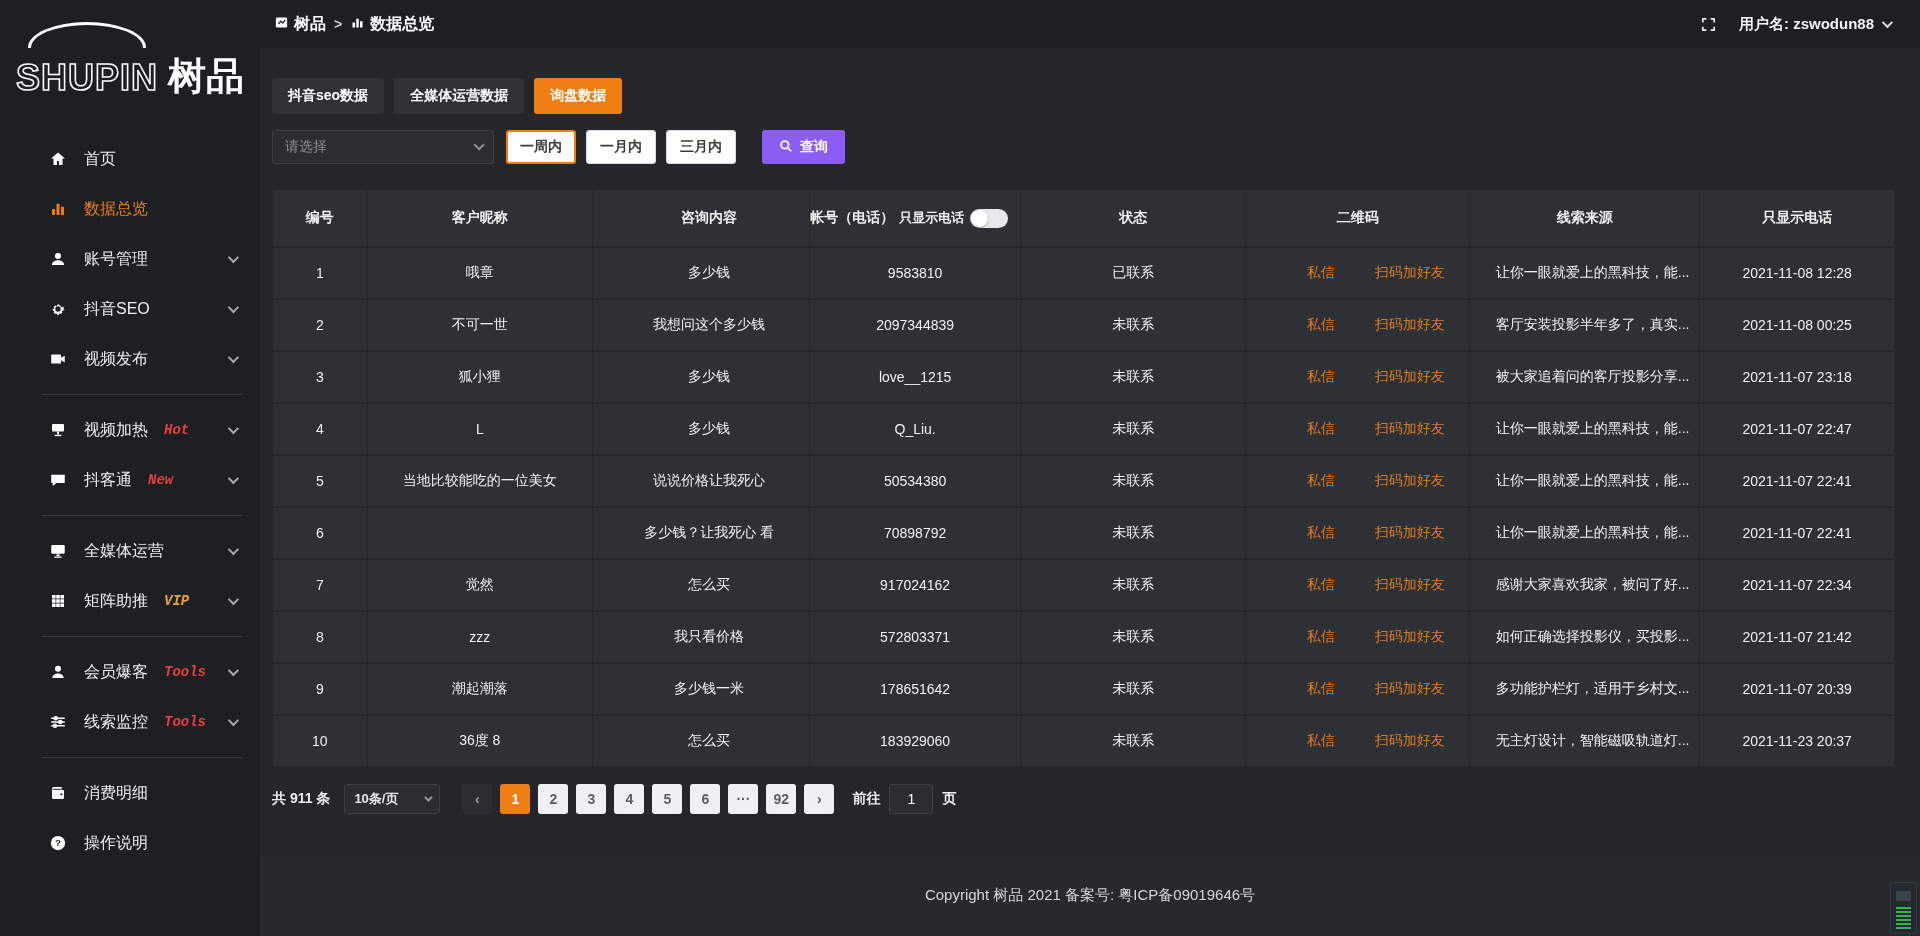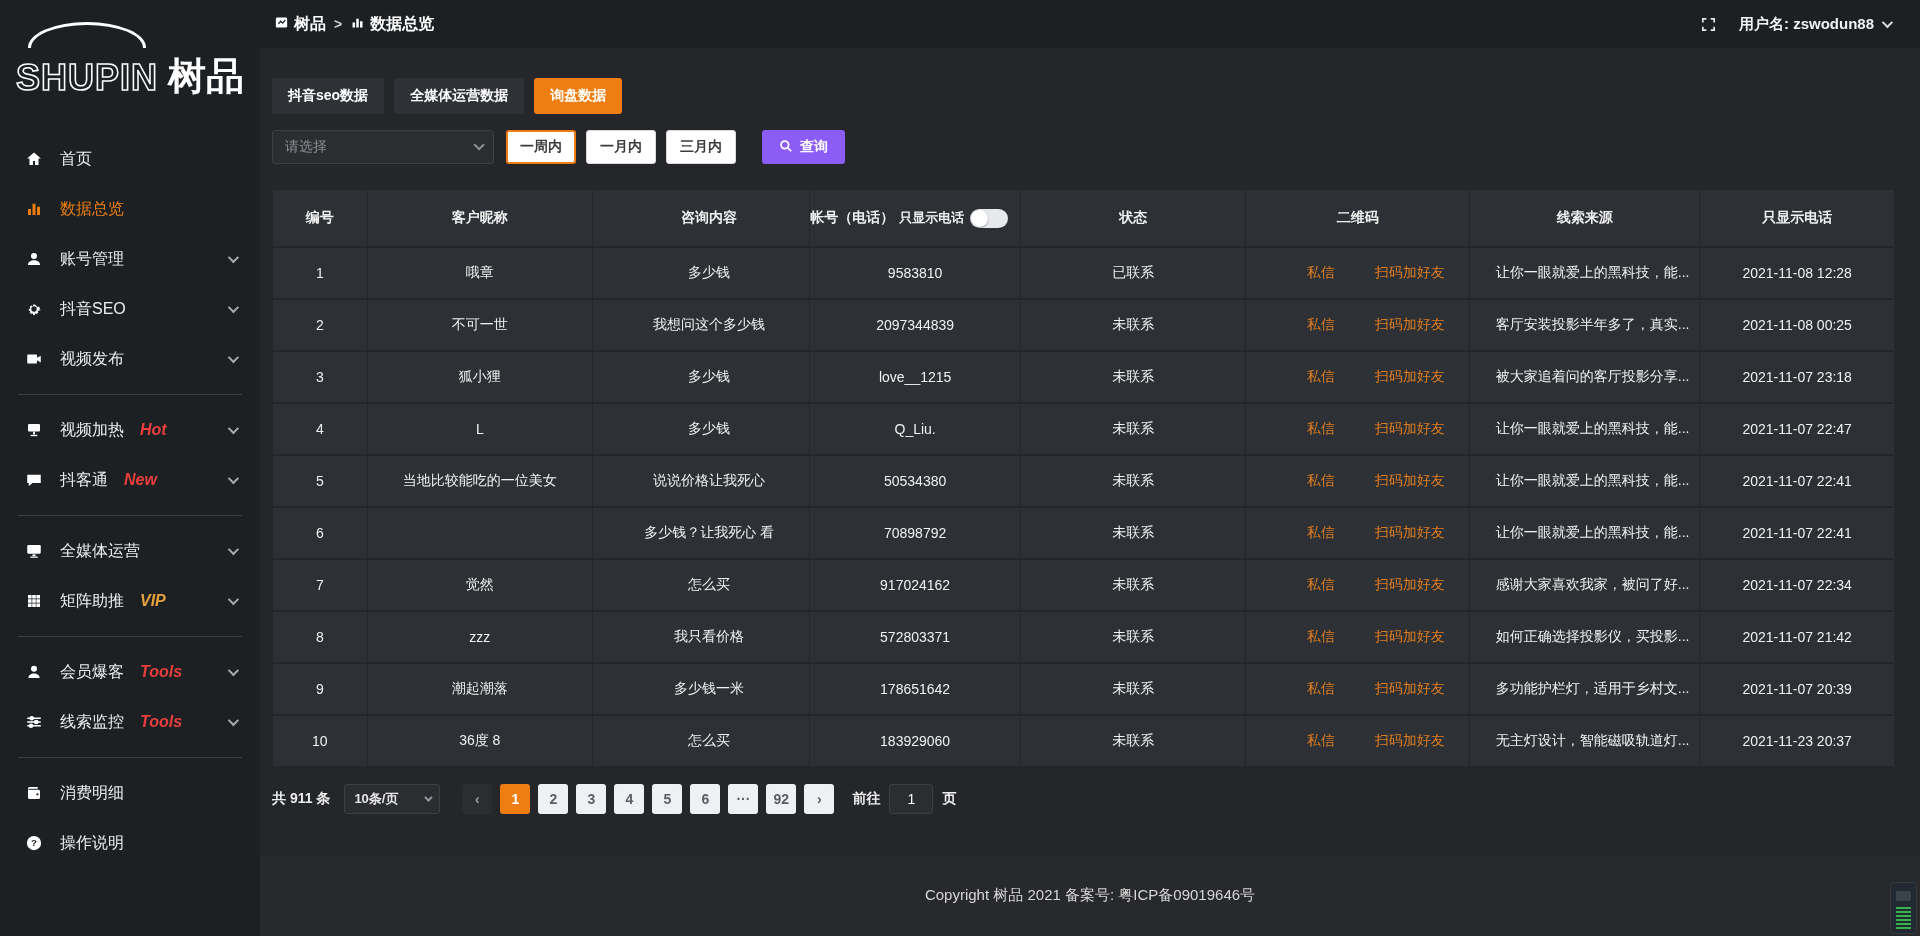--- a/index.html
+++ b/index.html
@@ -12,25 +12,25 @@
 
   
   .sidebar { width:260px; flex-shrink:0; background:#1d2023; padding-top:10px; }
   .logo { position:relative; height:118px; display:flex; align-items:center; justify-content:center; gap:10px; }
   .logo-arc { position:absolute; top:12px; left:28px; width:118px; height:26px;
     border:3px solid #fff; border-bottom:none; border-radius:60px 60px 0 0 / 26px 26px 0 0; }
   .logo-en { font-size:36px; font-weight:800; letter-spacing:1px; color:#fff; margin-top:18px;
     -webkit-text-stroke:1.5px #fff; }
   @supports (-webkit-text-stroke:1px #fff) { .logo-en { color:transparent; } }
   .logo-cn { font-size:38px; font-weight:800; color:#fff; margin-top:14px; }
-  .nav { padding-top:6px; }
+  .nav { padding-top:6px;padding-left:24px; }
   .nav-item { display:flex; align-items:center; height:50px; padding:0 24px; font-size:16px; color:#ececec; cursor:pointer; }
   .nav-item .nicon { width:20px; height:20px; margin-right:16px; display:flex; align-items:center; justify-content:center; color:#fff; }
   .nav-item.active, .nav-item.active .nicon { color:#ee7e12; }
-  .badge { font-style:italic; font-weight:bold; font-size:16px; margin-left:16px; }
+  .badge { font-style:italic; font-weight:bold; font-size:14px; margin-left:16px;font-family:Liberation Mono, monospace; }
   .badge.red { color:#e83e3e; } .badge.gold { color:#e6a23c; }
   .chev { width:8px; height:8px; border-right:2px solid #aaa; border-bottom:2px solid #aaa;
     transform:rotate(45deg) translateY(-2px); margin-left:auto; }
   .nav-divider { height:1px; background:#3a3d41; margin:10px 18px; }
 
   
   .main { flex:1; display:flex; flex-direction:column; position:relative; }
   .topbar { height:48px; background:#1d2023; display:flex; align-items:center; justify-content:space-between; padding:0 30px 0 14px; }
   .breadcrumb { display:flex; align-items:center; gap:8px; font-size:16px; font-weight:bold; color:#fff; }
   .crumb { display:flex; align-items:center; gap:5px; cursor:pointer; }

